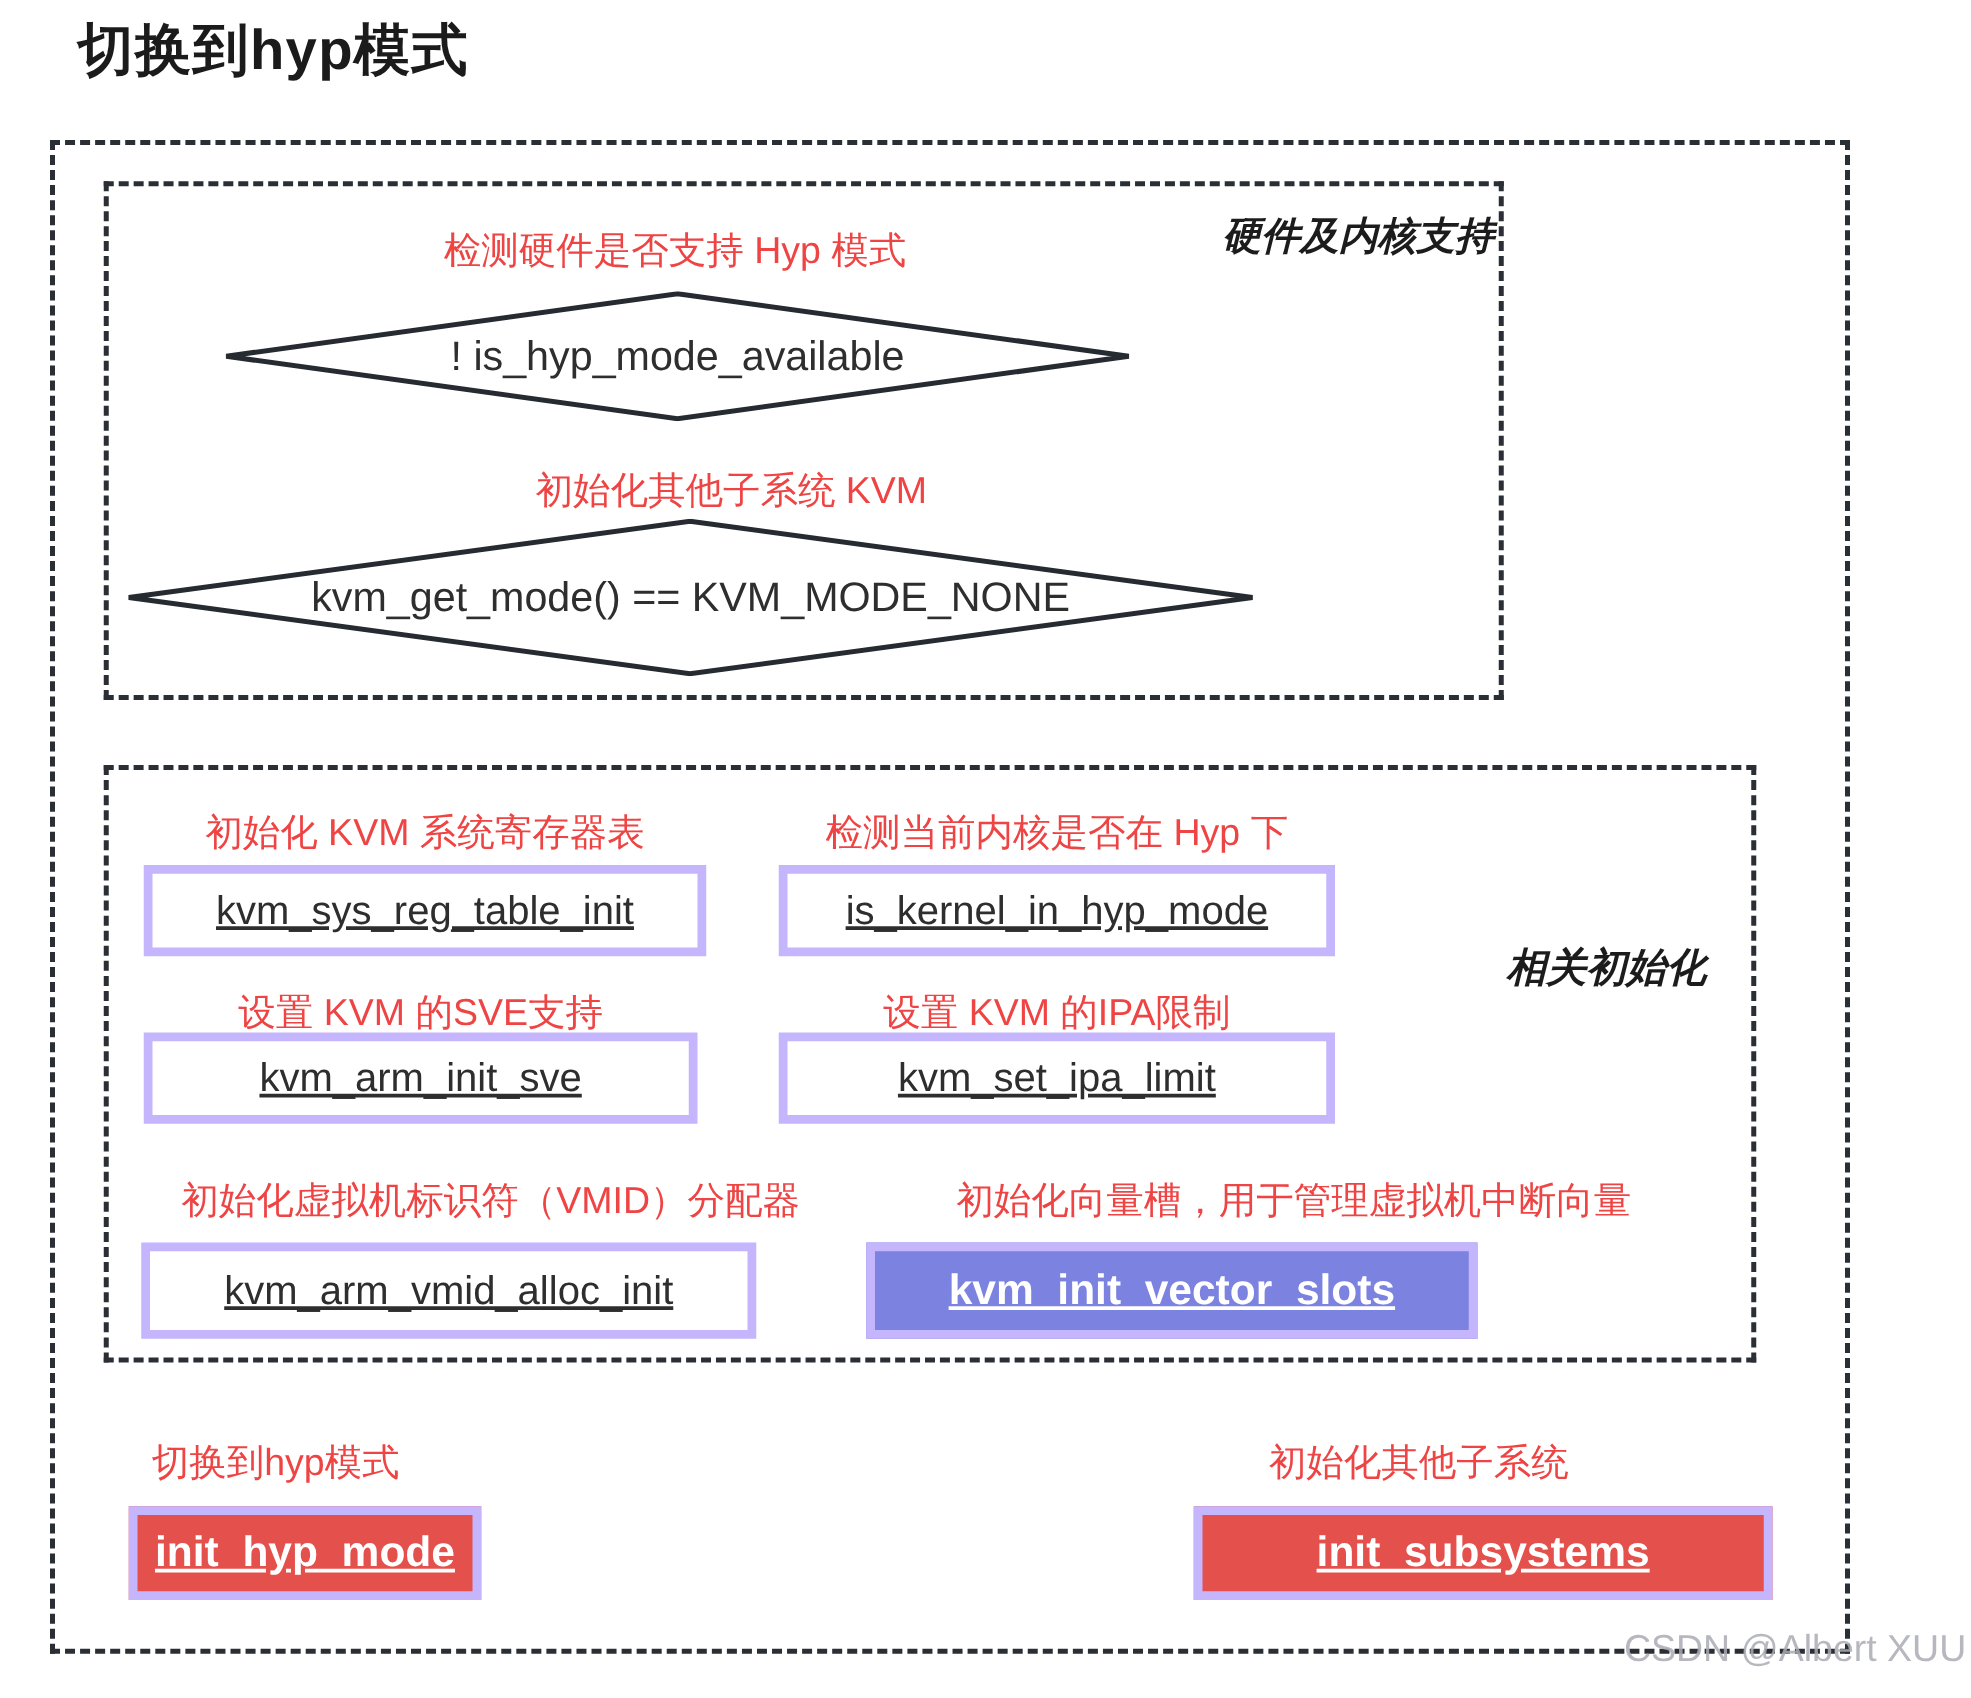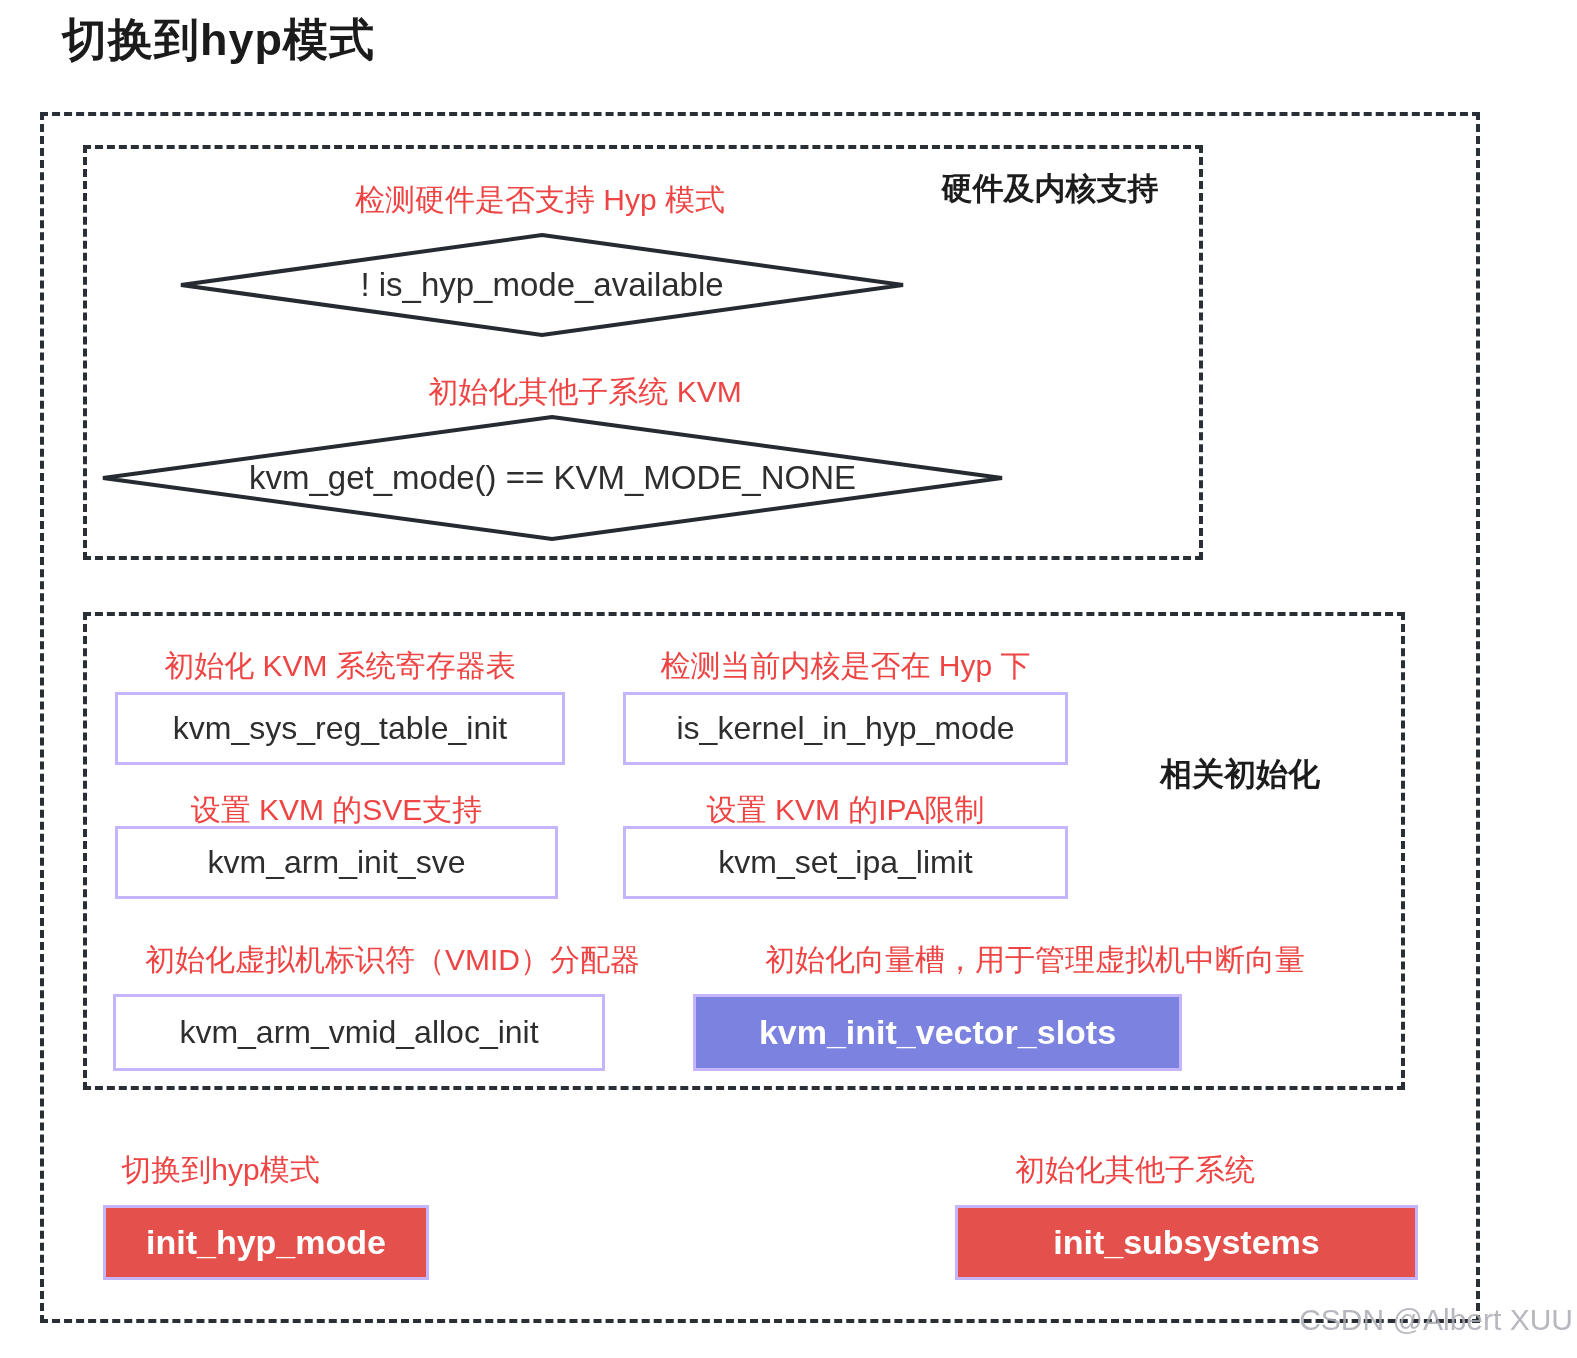--- a/index.html
+++ b/index.html
@@ -23,36 +23,37 @@
     color: #ef4444;
     font-size: 30px;
     text-align: center;
     white-space: nowrap;
   }
   .bold-label {
     position: absolute;
     color: #1c1c1c;
     font-weight: bold;
     font-size: 31px;
-    text-align: center;
+    text-align: right;
     line-height: 1.38;
+    font-style: italic;
   }
   .diamond-wrap { position: absolute; }
   .diamond-wrap svg { position: absolute; left: 0; top: 0; width: 100%; height: 100%; }
   .diamond-text {
     position: absolute; left: 0; top: 0; right: 0; bottom: 0;
     display: flex; align-items: center; justify-content: center;
     font-size: 33px; color: #2e2e2e; white-space: nowrap;
   }
   .func-box {
     position: absolute;
-    border: 3px solid #c4b5fd;
+    border: 7px solid #c4b5fd;
     background: #ffffff;
     display: flex; align-items: center; justify-content: center;
-    font-size: 32px; color: #2e2e2e; white-space: nowrap;
+    font-size: 32px; color: #2e2e2e; white-space: nowrap; text-decoration: underline;
   }
   .func-box.purple {
     background: #7c82df;
     color: #ffffff;
     font-weight: bold;
     font-size: 34px;
   }
   .func-box.red {
     background: #e4504b;
     color: #ffffff;
@@ -113,18 +114,18 @@
 <div class="caption" style="left:623px; top:790px; width:445px;">设置 KVM 的IPA限制</div>
 <div class="func-box" style="left:623px; top:826px; width:445px; height:73px;">kvm_set_ipa_limit</div>
 
 <div class="caption" style="left:85px; top:940px; width:615px;">初始化虚拟机标识符（VMID）分配器</div>
 <div class="func-box" style="left:113px; top:994px; width:492px; height:77px;">kvm_arm_vmid_alloc_init</div>
 
 <div class="caption" style="left:715px; top:940px; width:640px;">初始化向量槽，用于管理虚拟机中断向量</div>
 <div class="func-box purple" style="left:693px; top:994px; width:489px; height:77px;">kvm_init_vector_slots</div>
 
 <div class="caption" style="left:98px; top:1150px; width:245px;">切换到hyp模式</div>
-<div class="func-box red" style="left:103px; top:1205px; width:326px; height:75px;">init_hyp_mode</div>
+<div class="func-box red" style="left:103px; top:1205px; width:282px; height:75px;">init_hyp_mode</div>
 
 <div class="caption" style="left:985px; top:1150px; width:300px;">初始化其他子系统</div>
 <div class="func-box red" style="left:955px; top:1205px; width:463px; height:75px;">init_subsystems</div>
 
 <div class="watermark">CSDN @Albert XUU</div>
 
 </body></html>

